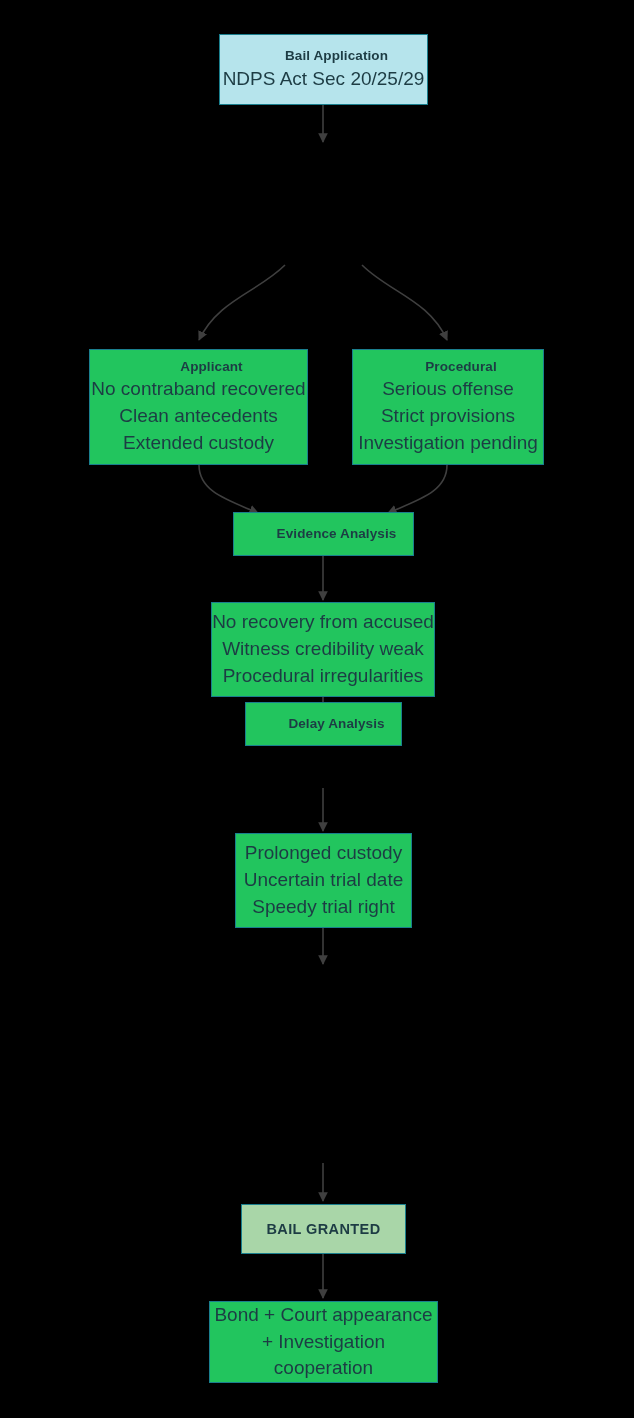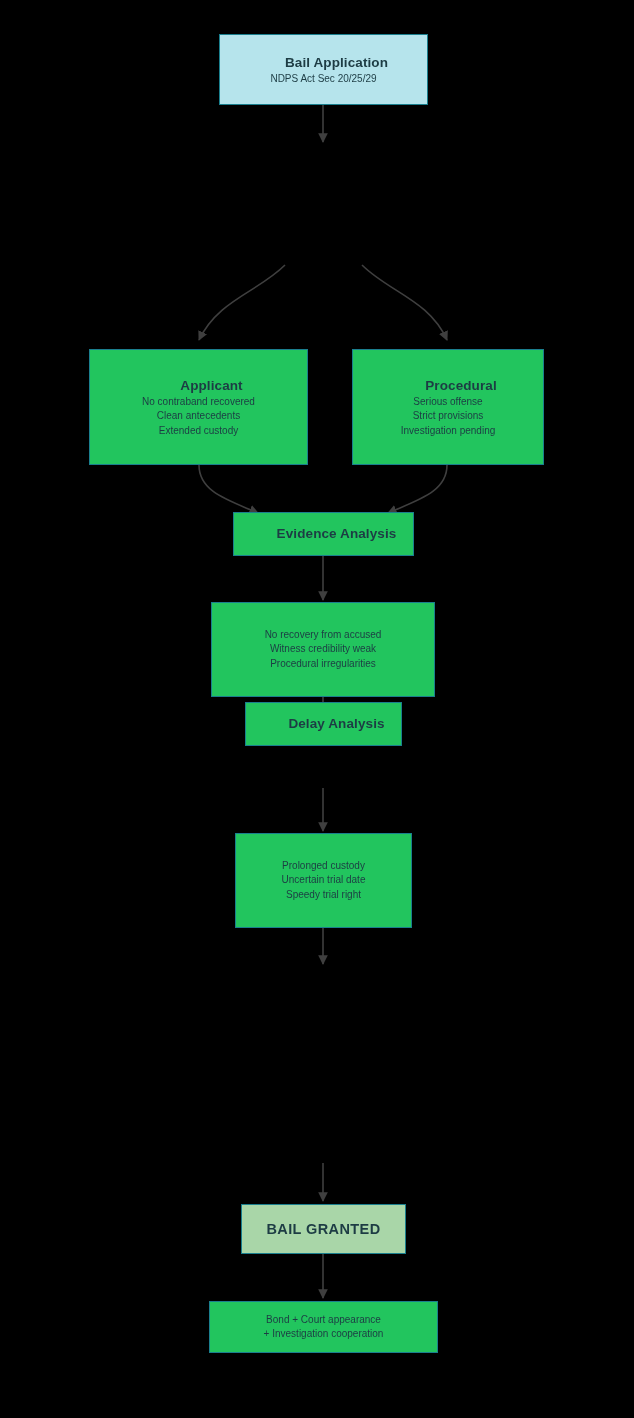--- a/index.html
+++ b/index.html
@@ -43,21 +43,21 @@
   .fill-pale   { background: #22c55e; }
   .fill-green  { background: #a9d6a8; }
 
   .title {
     font-weight: bold;
     font-size: 13.5px;
     letter-spacing: 0.1px;
     padding-left: 26px;
   }
   .line {
-    font-size: 10px;
+    font-size: 19px;
     font-weight: normal;
   }
   .big-title {
     font-weight: bold;
     font-size: 14.5px;
     letter-spacing: 0.4px;
   }
 
   
   .node-diamond {
@@ -149,18 +149,18 @@
     <div class="line">Prolonged custody</div>
     <div class="line">Uncertain trial date</div>
     <div class="line">Speedy trial right</div>
   </div>
 
 
   <div class="node node-rect fill-green" style="left:241px; top:1204px; width:165px; height:50px;">
     <div class="big-title">BAIL GRANTED</div>
   </div>
 
-  <div class="node node-rect fill-pale" style="left:209px; top:1301px; width:229px; height:52px;">
+  <div class="node node-rect fill-pale" style="left:209px; top:1301px; width:229px; height:82px;">
     <div class="line">Bond + Court appearance</div>
     <div class="line">+ Investigation cooperation</div>
   </div>
 
 </div>
 
 </body></html>

